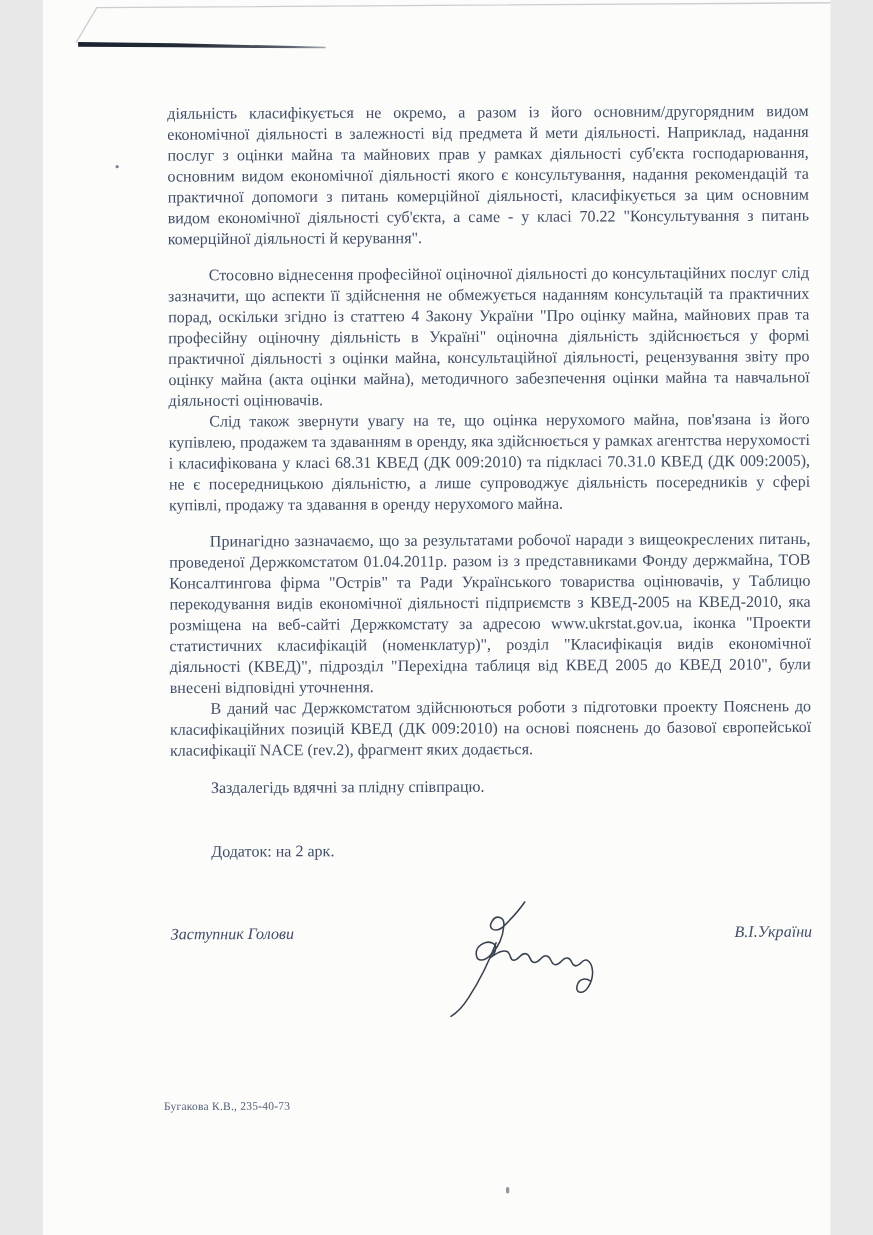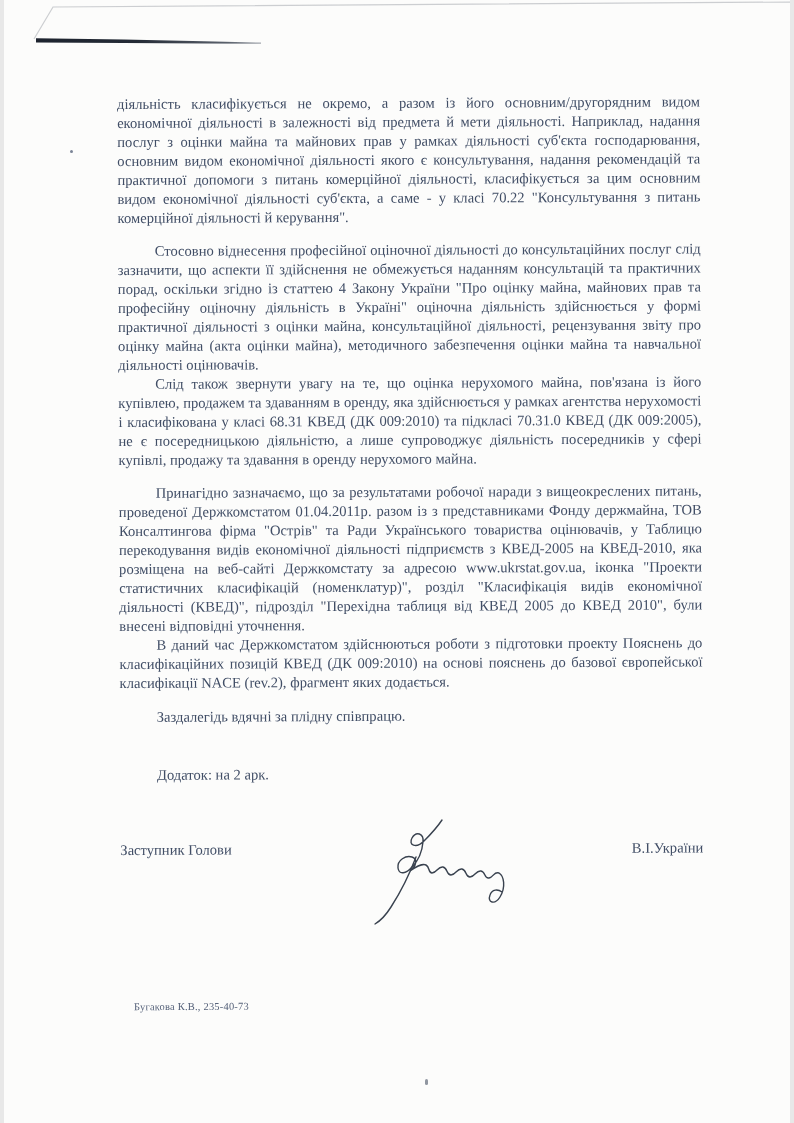--- a/index.html
+++ b/index.html
@@ -1,19 +1,19 @@
 <!DOCTYPE html>
 <html lang="uk"><head>
 <meta charset="utf-8">
 <style>
   html,body{margin:0;padding:0;}
   body{background:#e8e8e8;}
   .page{
     position:relative;
-    width:786px;height:1123px;
+    width:716px;height:1123px;
     margin:0 auto;
     background:#fcfcfb;
     overflow:hidden;
     font-family:"Liberation Serif","DejaVu Serif",serif;
   }
   .scan-artifacts{position:absolute;left:0;top:0;pointer-events:none;}
   .content{
     position:absolute;
     left:113px;top:95px;width:583px;
     color:#414e66;
@@ -29,33 +29,32 @@
   .mt-close{margin-top:15px;}
   .mt-attach{margin-top:39px;}
   .line{text-align:left;text-indent:37px;}
   .sig-row{
     margin-top:56px;
     display:flex;
     justify-content:space-between;
     align-items:flex-start;
     text-align:left;
   }
-  .sig-title,.sig-name{white-space:nowrap;}
+  .sig-title,.sig-name{white-space:nowrap;font-style:italic;}
   .signature-svg{
     position:absolute;left:340px;top:795px;
     width:200px;height:150px;
   }
   .footer-note{
     position:absolute;
     left:110px;top:1001px;
     font-size:10.5px;
     color:#56627a;
     letter-spacing:0.2px;
     transform:rotate(-0.2deg);
-    margin-left:20px;
   }
   .speck{position:absolute;border-radius:50%;}
   .speck-a{left:66px;top:150px;width:3px;height:3px;background:#7b8496;}
   .speck-b{left:421px;top:1079px;width:3px;height:6px;background:#9096a0;border-radius:2px;}
 </style>
 </head>
 <body>
 
 <div class="page">
 

